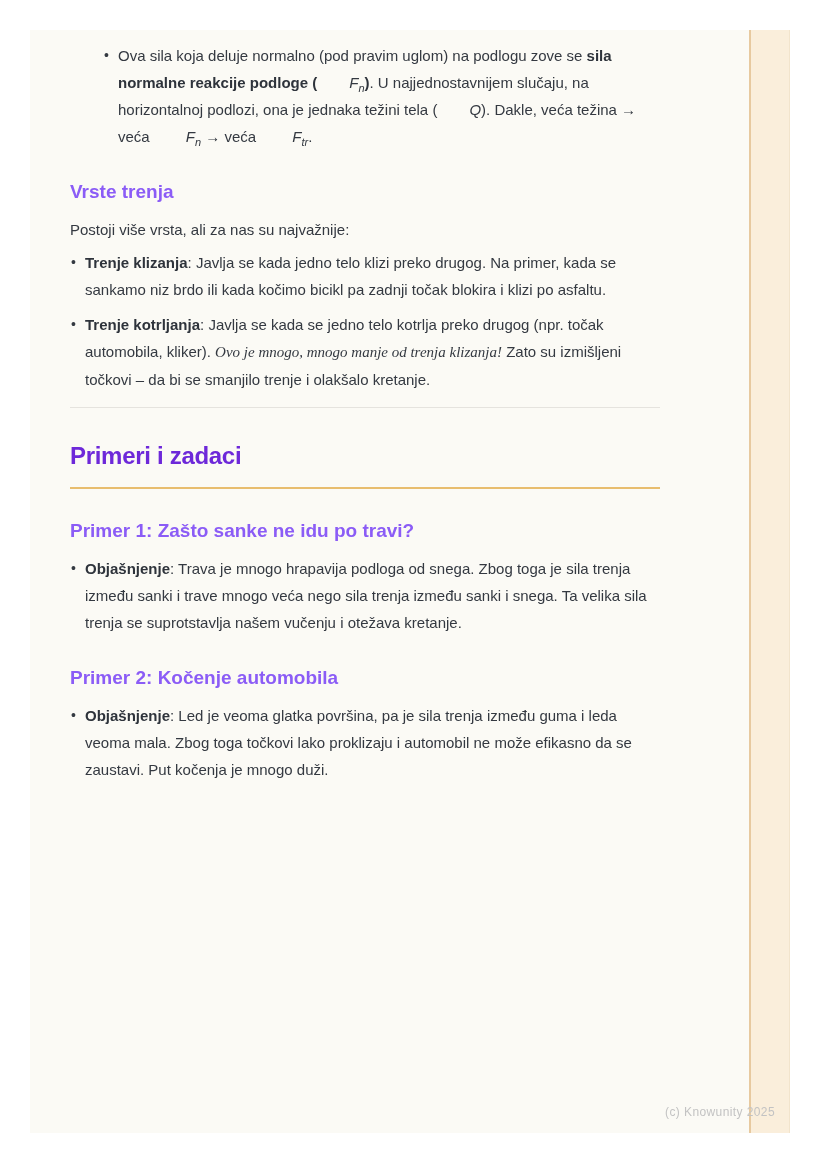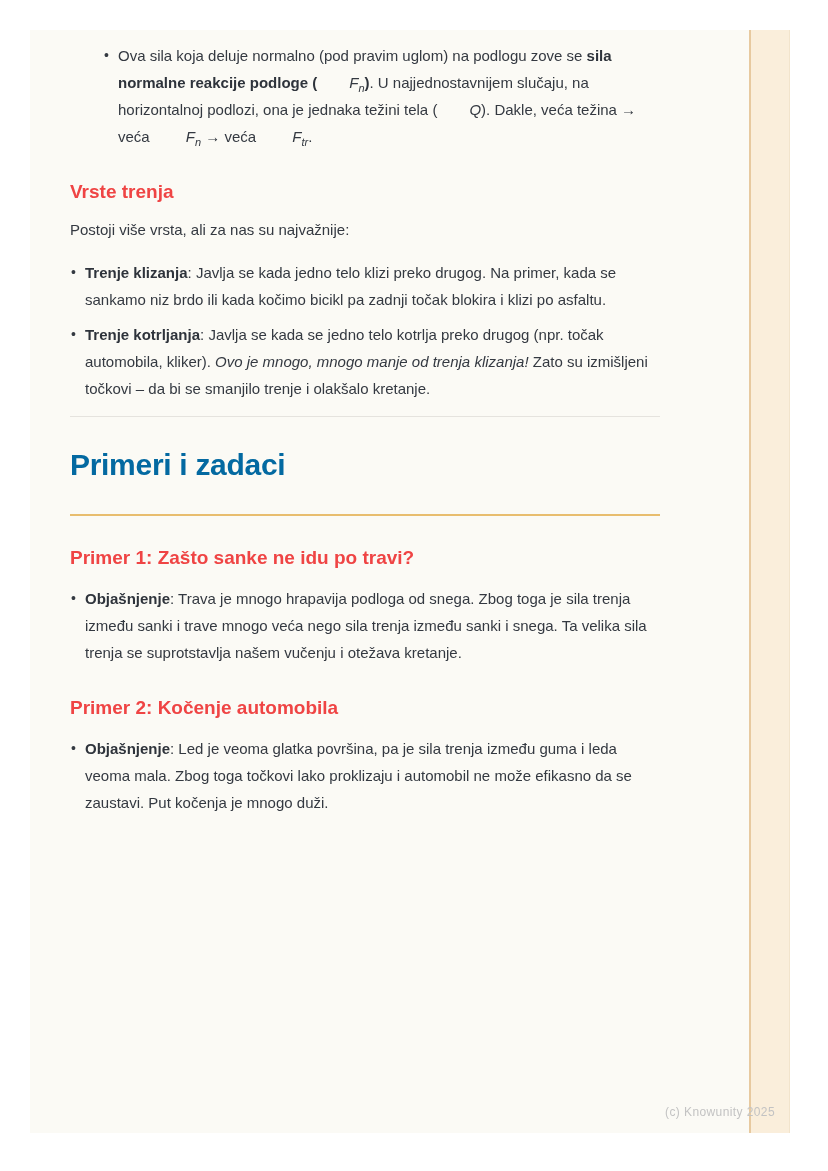--- a/index.html
+++ b/index.html
@@ -28,59 +28,59 @@
     width:630px;
   }
   p, li {
     font-size:15px;
     line-height:27px;
     color:#343941;
   }
   p.justify { text-align:justify; }
   ul.list {
     list-style:none;
-    margin-top:16px;
+    margin-top:6px;
   }
   ul.list > li {
     position:relative;
     padding-left:15px;
     margin-bottom:8px;
   }
   ul.list > li:last-child { margin-bottom:0; }
   ul.list > li::before {
     content:"\2022";
     position:absolute; left:1px; top:0;
     color:#343941;
     font-size:14px;
   }
   ul.list.nested { padding-left:33px; margin-top:0; }
   h2 {
-    font-size:30px;
+    font-size:24px;
     line-height:36px;
     font-weight:800;
-    color:#0369a1;
+    color:#6d28d9;
     letter-spacing:-0.3px;
     margin-top:30px;
-    padding-bottom:31px;
+    padding-bottom:13px;
     border-bottom:2px solid #e8bd6e;
   }
   h3 {
     font-size:19px;
     line-height:23px;
     font-weight:700;
-    color:#ef4444;
+    color:#8b5cf6;
     margin:30px 0 13px 0;
   }
   hr.divider {
     border:none;
     border-top:1px solid #e5e3de;
     margin:14px 0 0 0;
   }
   .seg-bold { font-weight:700; color:#2e333b; }
-  .seg-italic { font-style:italic; }
+  .seg-italic { font-style:italic;font-family:Liberation Serif, serif; }
   .seg-math {
     font-family:Liberation Sans, sans-serif;
     font-style:italic;
     padding-left:32px;
   }
   .seg-math sub {
     font-size:11px;
     font-style:italic;
     line-height:0;
   }

